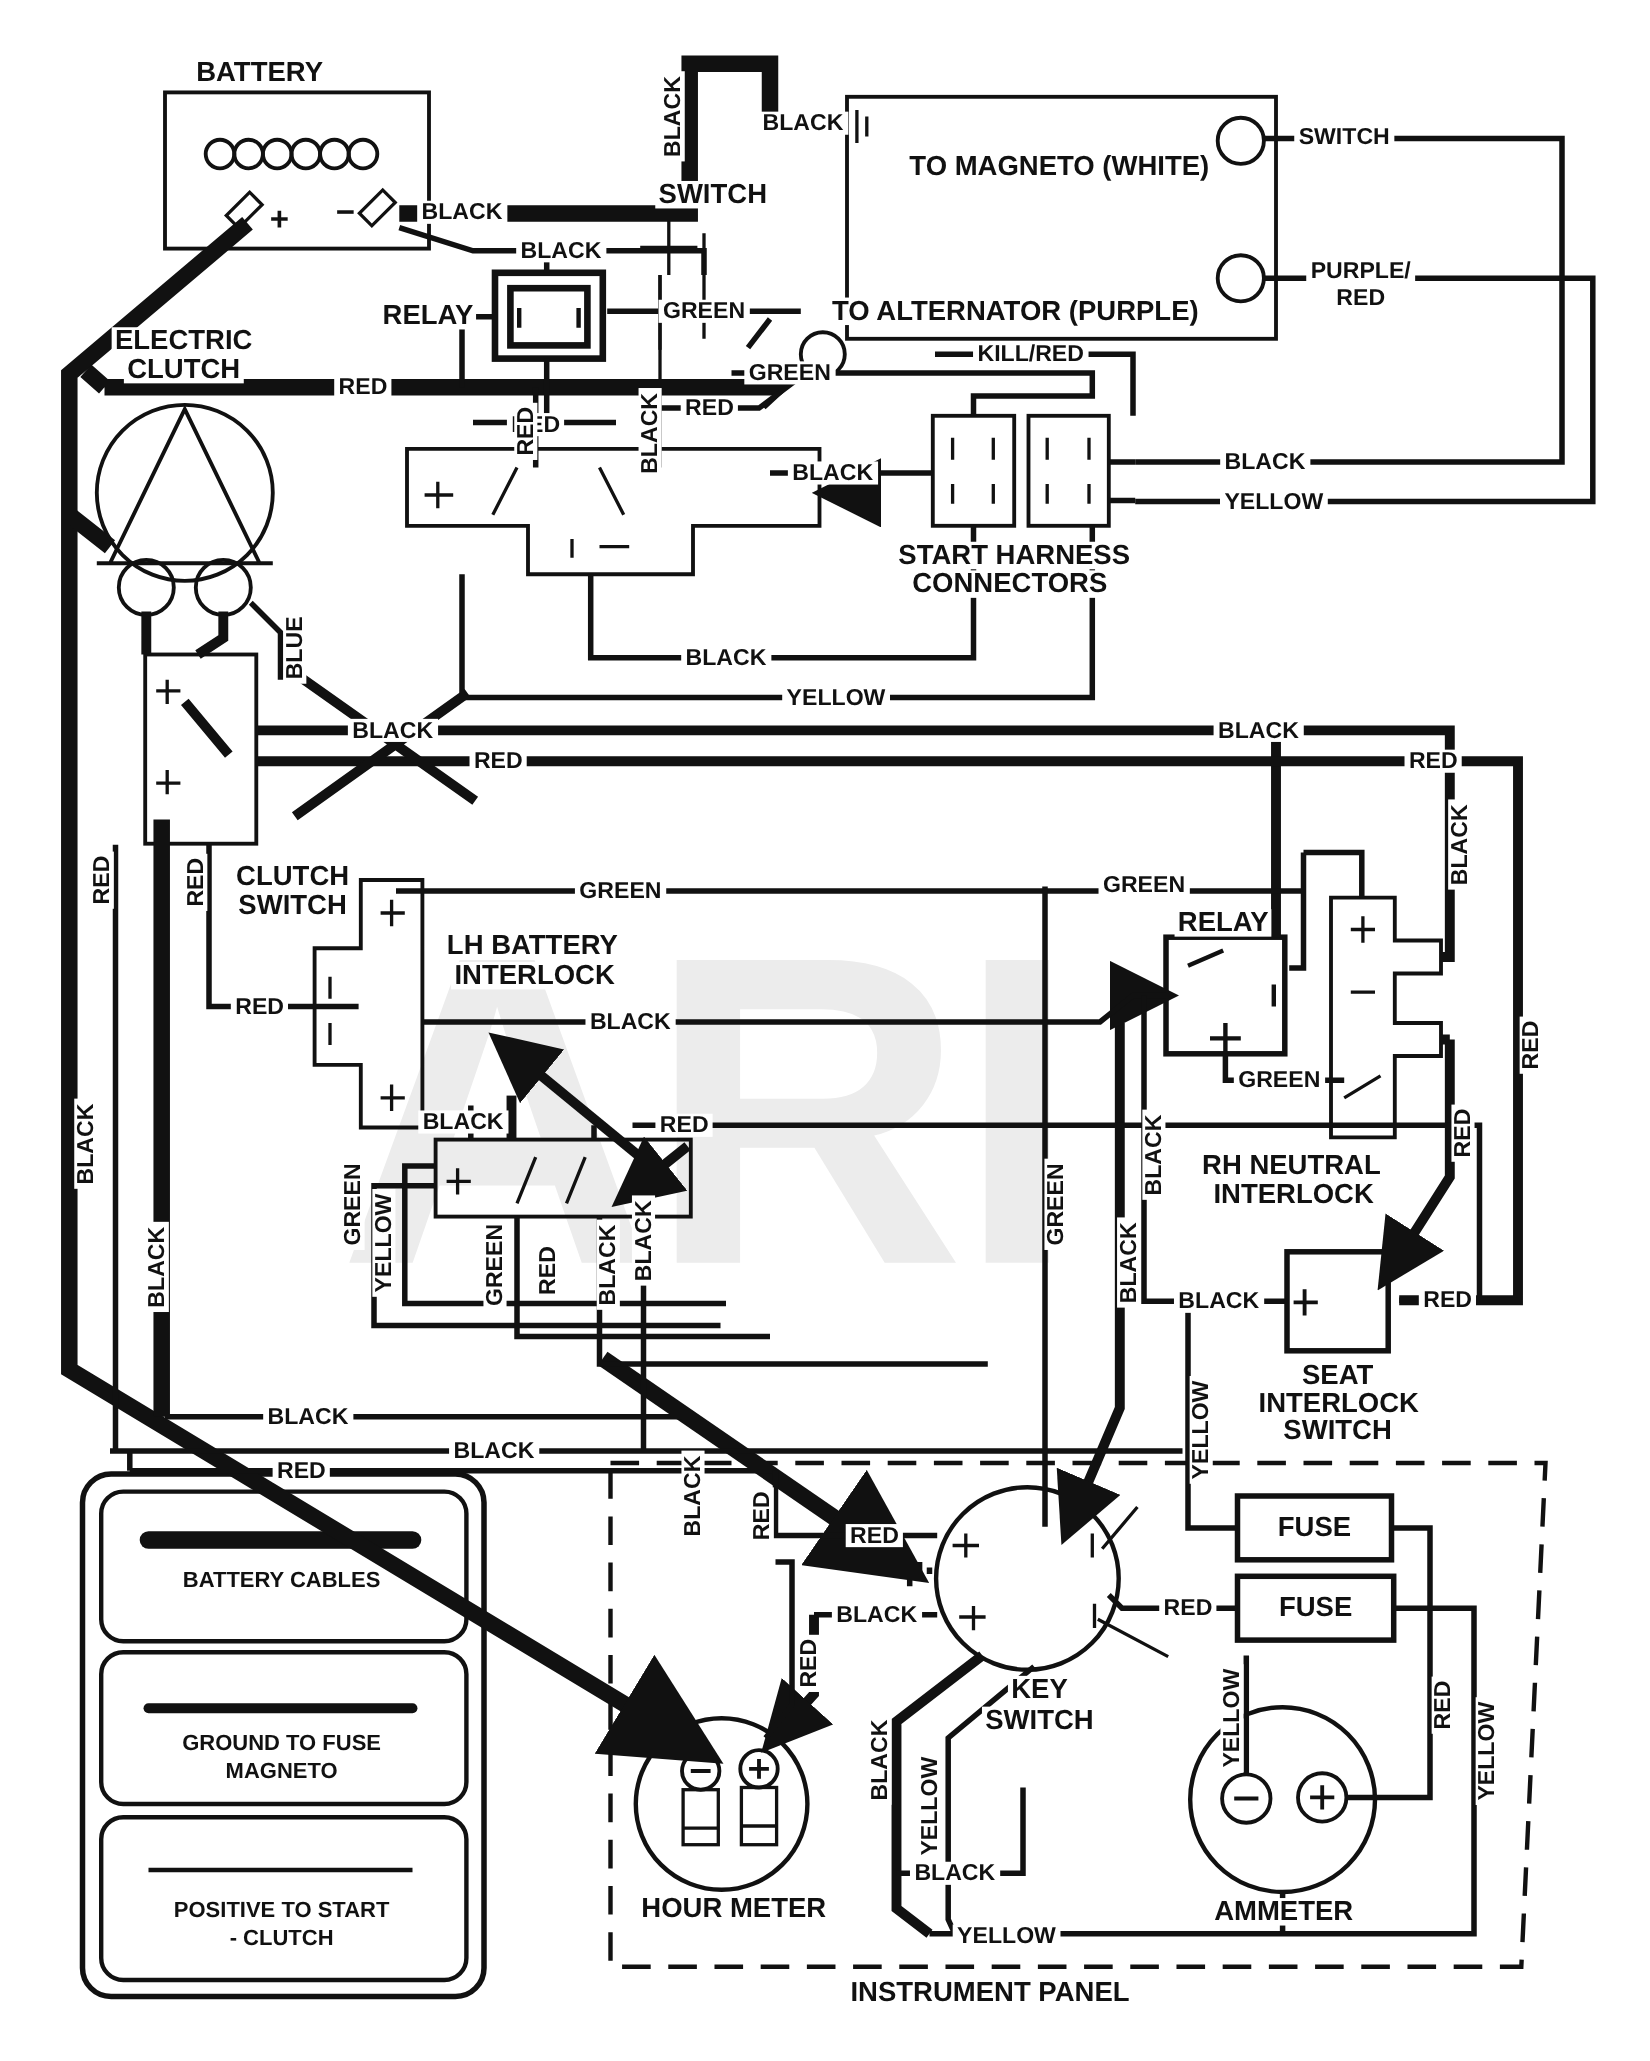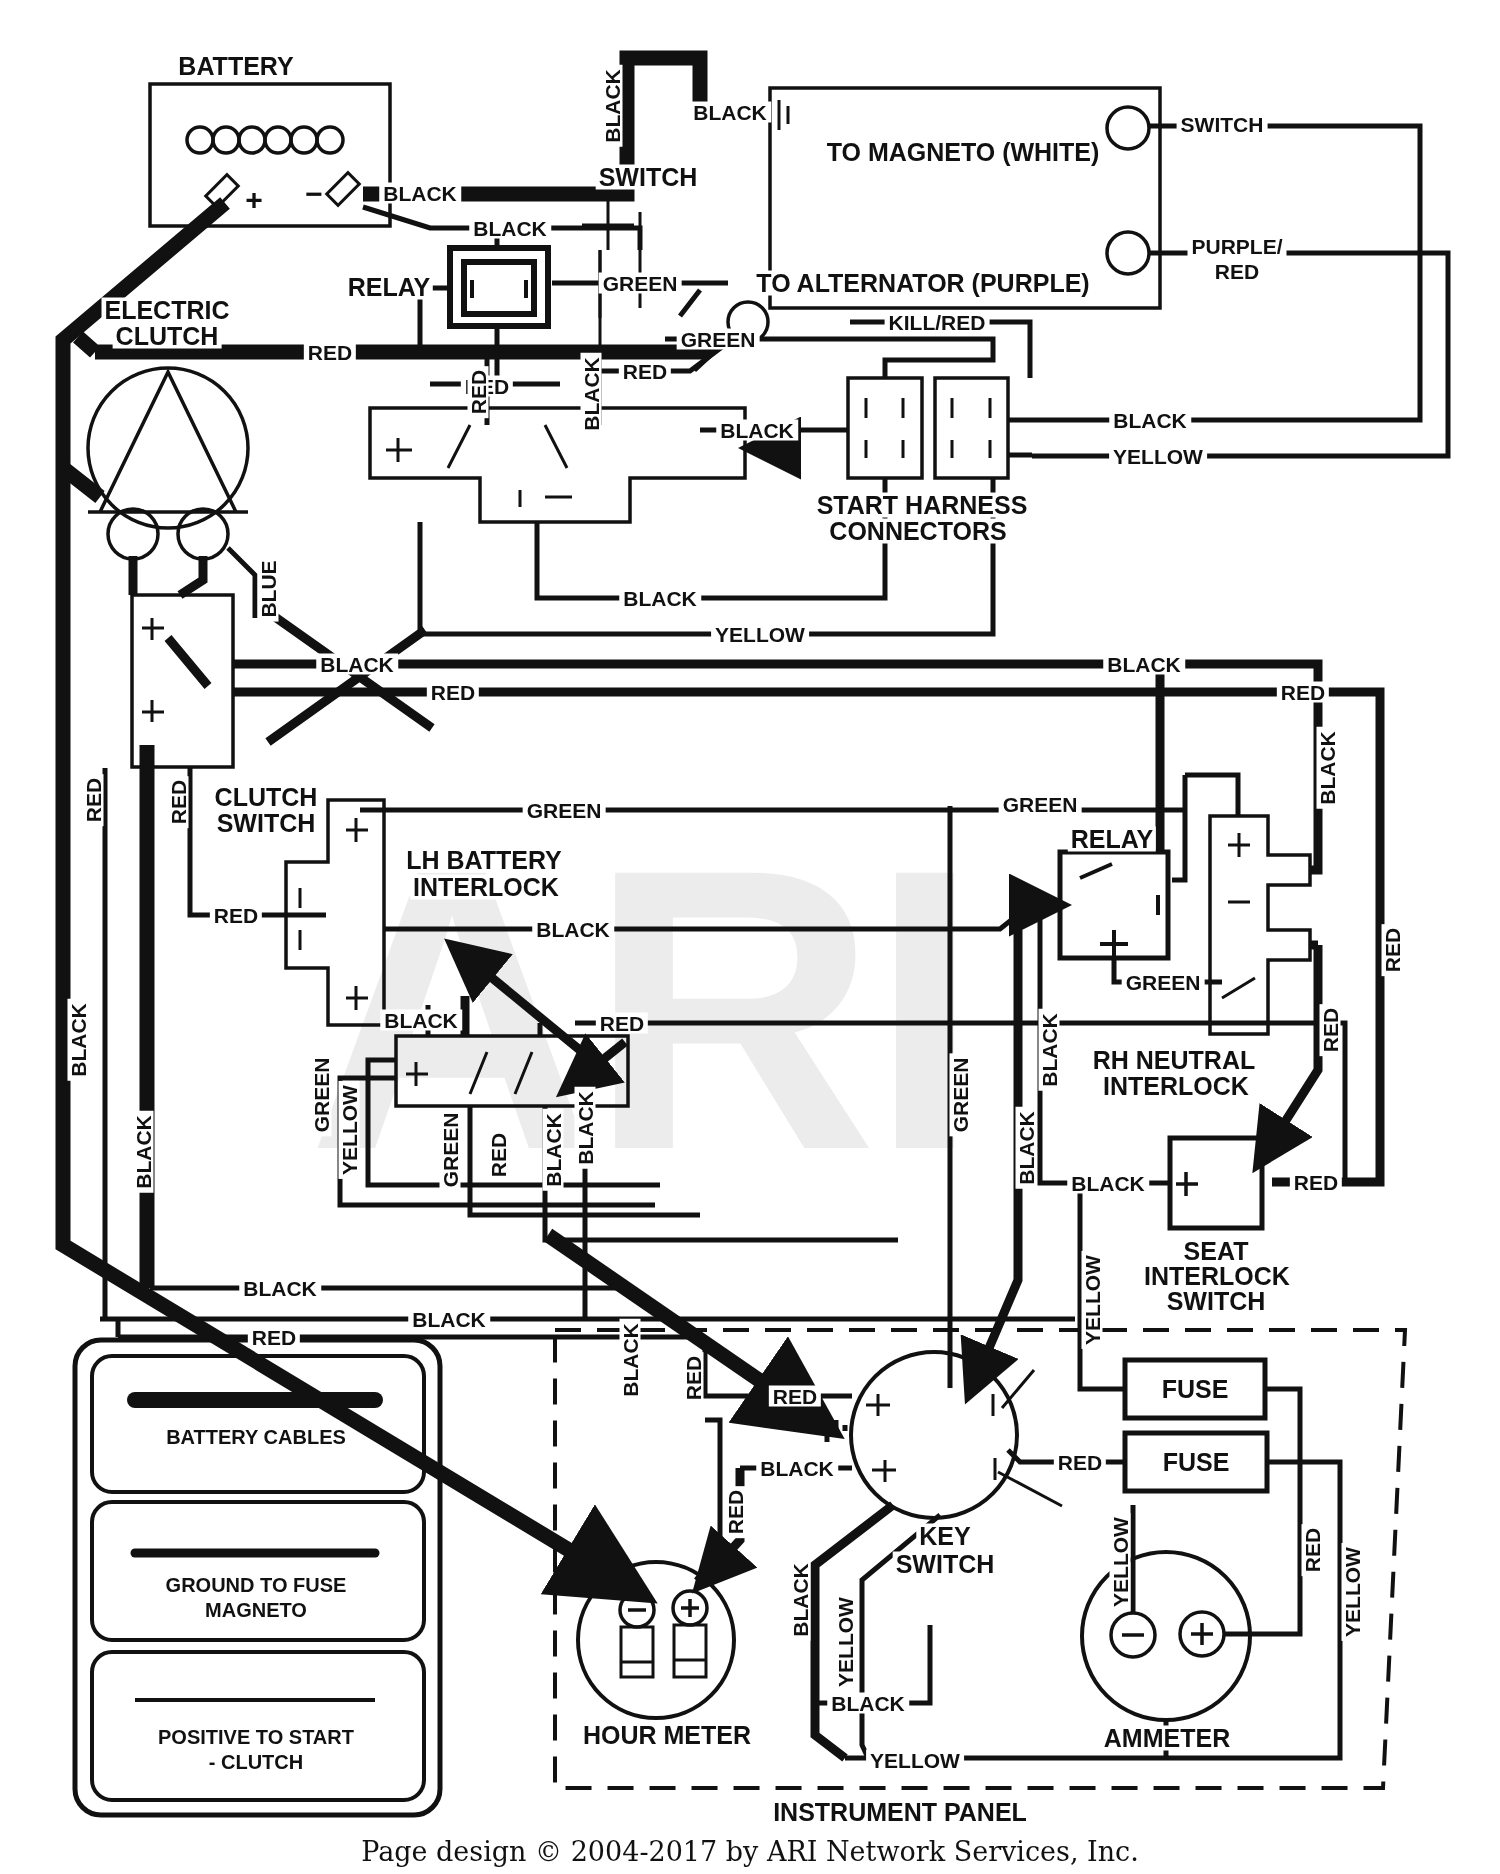--- a/index.html
+++ b/index.html
@@ -324,14 +324,13 @@
   <span class="lbl v" style="left:735px;top:1512px">RED</span>
   <span class="lbl" style="left:1080px;top:1462px">RED</span>
   <span class="lbl v" style="left:800px;top:1600px">BLACK</span>
   <span class="lbl v" style="left:845px;top:1642px">YELLOW</span>
   <span class="lbl" style="left:868px;top:1703px">BLACK</span>
   <span class="lbl" style="left:915px;top:1760px">YELLOW</span>
   <span class="lbl v" style="left:1120px;top:1562px">YELLOW</span>
   <span class="lbl v" style="left:1312px;top:1550px">RED</span>
   <span class="lbl v" style="left:1352px;top:1592px">YELLOW</span>
 
-  <div id="footer">Page design © 2004-2017 by ARI Network Services, Inc.</div>
 </div>
 
 </body></html>

